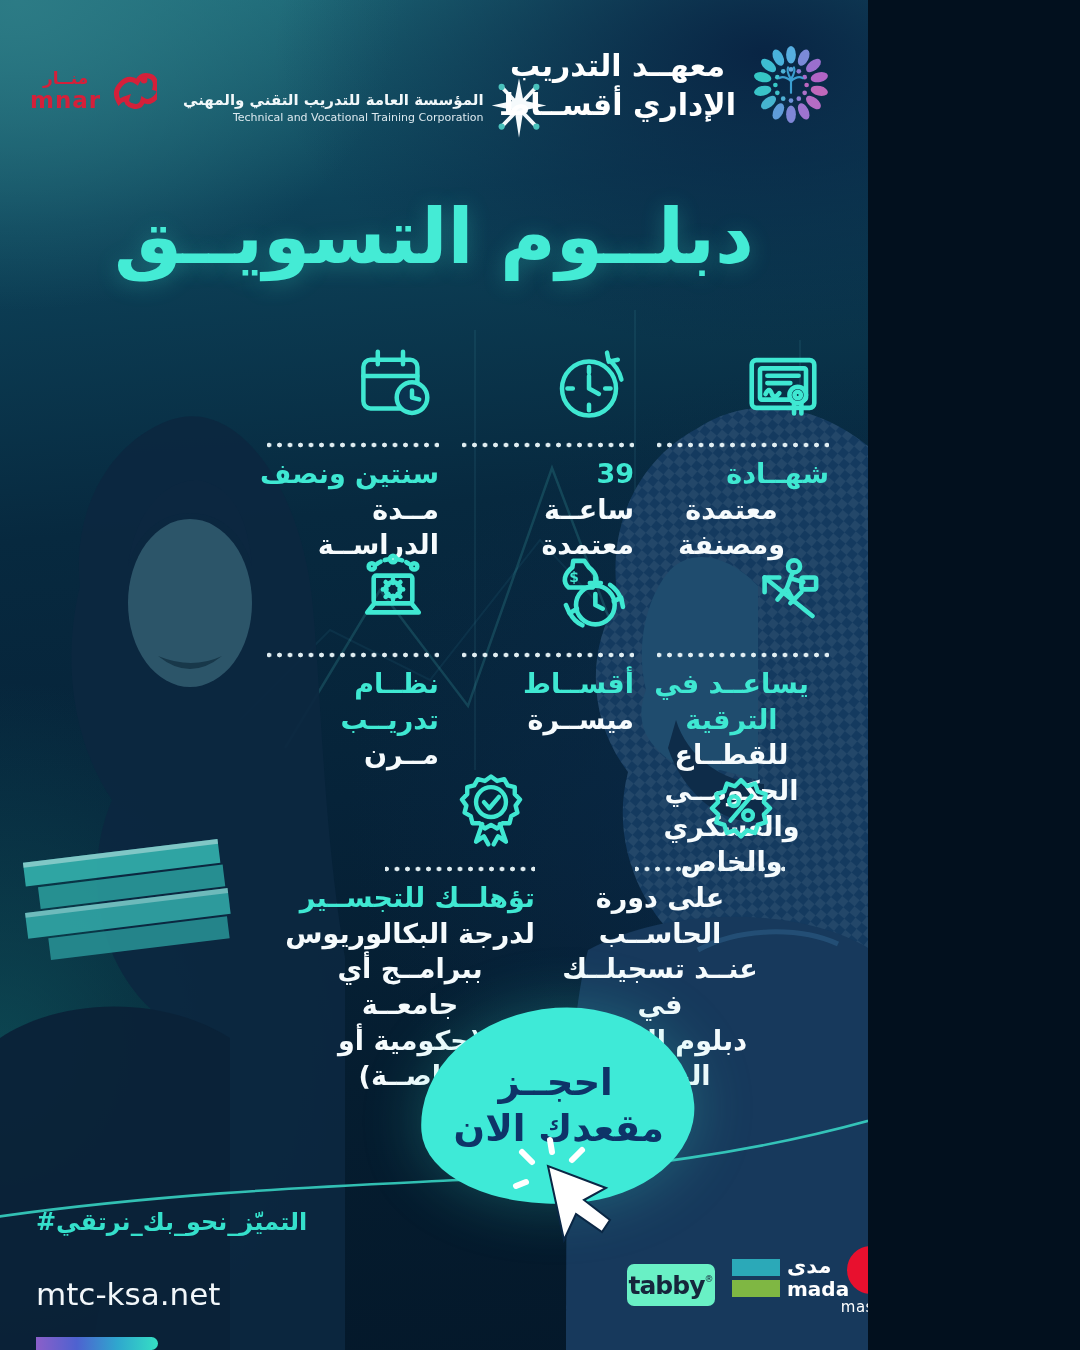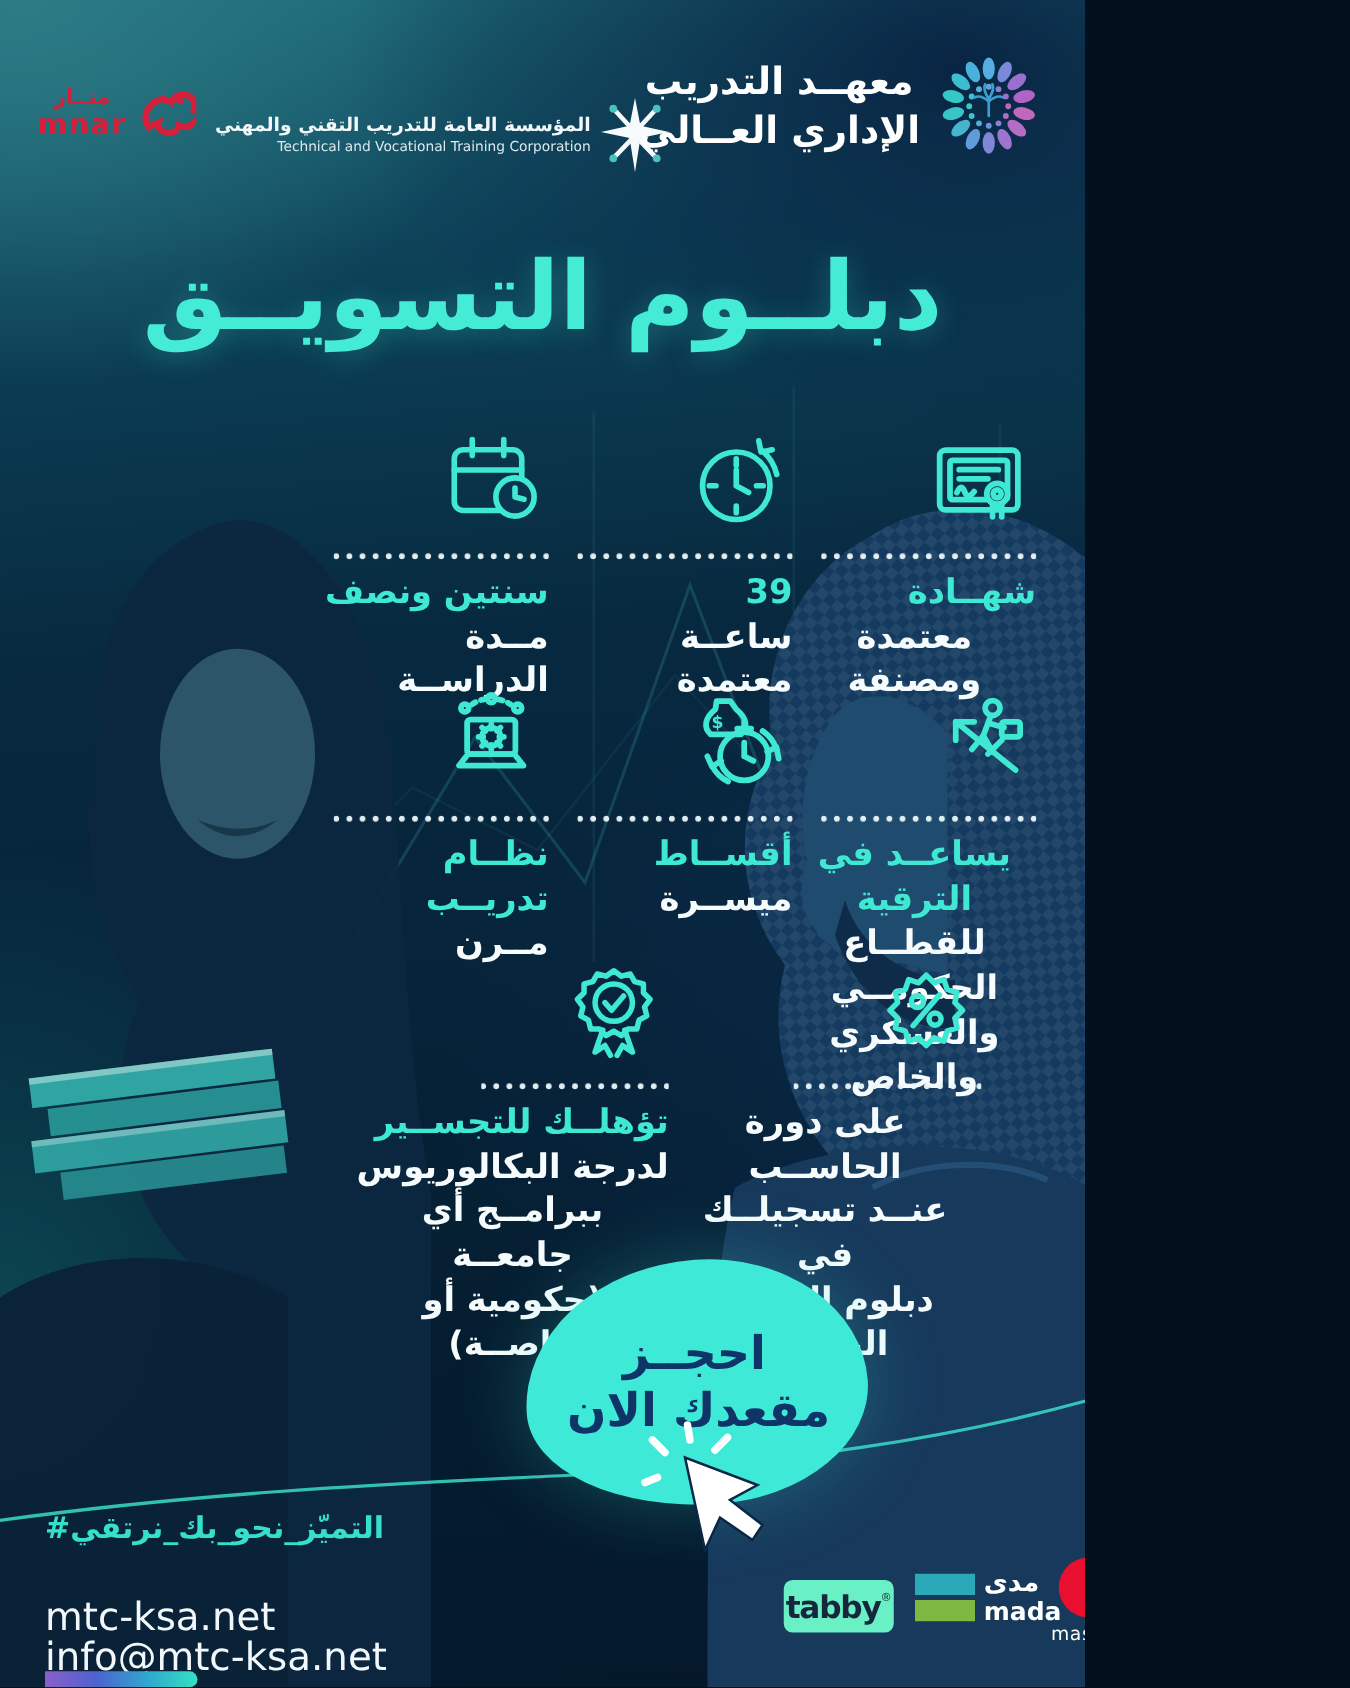--- a/index.html
+++ b/index.html
@@ -12,21 +12,21 @@
       radial-gradient(ellipse 800px 700px at 100% 60%, rgba(11,42,74,.85), rgba(11,42,74,0) 65%),
       linear-gradient(175deg,#1e6b79 0%, #0d4259 16%, #07293f 38%, #062339 58%, #051d30 78%, #04182a 100%);
   }
   .abs{position:absolute;}
   svg{display:block;}
   
   .mnar{left:30px;top:68px;display:flex;align-items:center;gap:10px;}
   .mnar .txt{display:flex;flex-direction:column;align-items:center;line-height:1;}
   .mnar .ar{color:#d4203a;font-size:17px;font-weight:700;letter-spacing:2px;}
   .mnar .en{color:#d4203a;font-size:23px;font-weight:800;letter-spacing:1px;margin-top:2px;}
-  .tvtc{left:172px;top:76px;display:flex;align-items:center;gap:4px;}
+  .tvtc{left:183px;top:76px;display:flex;align-items:center;gap:4px;}
   .tvtc .txt{display:flex;flex-direction:column;align-items:flex-end;text-align:right;line-height:1.35;}
   .tvtc .ar{color:#f2f8fa;font-size:15px;font-weight:700;}
   .tvtc .en{color:#dce9ef;font-size:11px;}
   .inst{right:36px;top:44px;display:flex;align-items:center;gap:14px;}
   .inst .txt{display:flex;flex-direction:column;align-items:center;text-align:center;line-height:1.3;}
   .inst .l{color:#fff;font-size:30px;font-weight:700;}
   
   .title{left:0;top:192px;width:100%;text-align:center;color:#44ebd5;font-size:76px;font-weight:700;
          direction:rtl;letter-spacing:1px;text-shadow:0 3px 22px rgba(60,230,210,.28);}
   
@@ -150,21 +150,21 @@
       <circle cx="22" cy="16" r="5" fill="#49c2bc"></circle>
         <circle cx="78" cy="16" r="5" fill="#49c2bc"></circle>
       <circle cx="22" cy="80" r="5" fill="#49c2bc"></circle>
         <circle cx="78" cy="80" r="5" fill="#49c2bc"></circle>
     </svg>
   </div>
 
   <div class="abs inst content">
     <div class="txt">
       <span class="l">معهــد التدريب</span>
-      <span class="l">الإداري العــالي</span>
+      <span class="l">الإداري أقســاط</span>
     </div>
     <svg width="82" height="82" viewBox="0 0 84 84">
       <g>
         <ellipse cx="42" cy="11" rx="5" ry="9" fill="#56aee0"></ellipse>
         <ellipse cx="55" cy="14" rx="5" ry="9" transform="rotate(26 55 14)" fill="#7b8ad8"></ellipse>
         <ellipse cx="65" cy="22" rx="5" ry="9" transform="rotate(51 65 22)" fill="#9a6fce"></ellipse>
         <ellipse cx="71" cy="34" rx="5" ry="9" transform="rotate(77 71 34)" fill="#b164c6"></ellipse>
         <ellipse cx="71" cy="48" rx="5" ry="9" transform="rotate(103 71 48)" fill="#c068bb"></ellipse>
         <ellipse cx="65" cy="60" rx="5" ry="9" transform="rotate(129 65 60)" fill="#b56cc4"></ellipse>
         <ellipse cx="55" cy="69" rx="5" ry="9" transform="rotate(154 55 69)" fill="#9d74cf"></ellipse>
@@ -346,21 +346,20 @@
       <path d="M20,26 L10,16"></path>
       <path d="M40,16 L38,4"></path>
       <path d="M60,24 L70,14"></path>
       <path d="M14,46 L4,50"></path>
     </g>
     <path d="M36,30 L52,104 L64,78 L90,96 L98,84 L72,64 L94,52 Z" fill="#ffffff" stroke="#0a2745" stroke-width="2"></path>
   </svg>
 
   <div class="abs hashtag content">#نرتقي‎_‎بك‎_‎نحو‎_‎التميّز</div>
   <div class="abs site content">mtc-ksa.net</div>
-  <div class="abs email content">info@mtc-ksa.net</div>
   <div class="abs gbar content"></div>
 
   <div class="abs tabby pay content">
     <span>tabby</span>
       <sup>®</sup>
   </div>
   <div class="abs mada pay content">
     <div class="bars">
       <div class="bar1"></div>
         <div class="bar2"></div>

